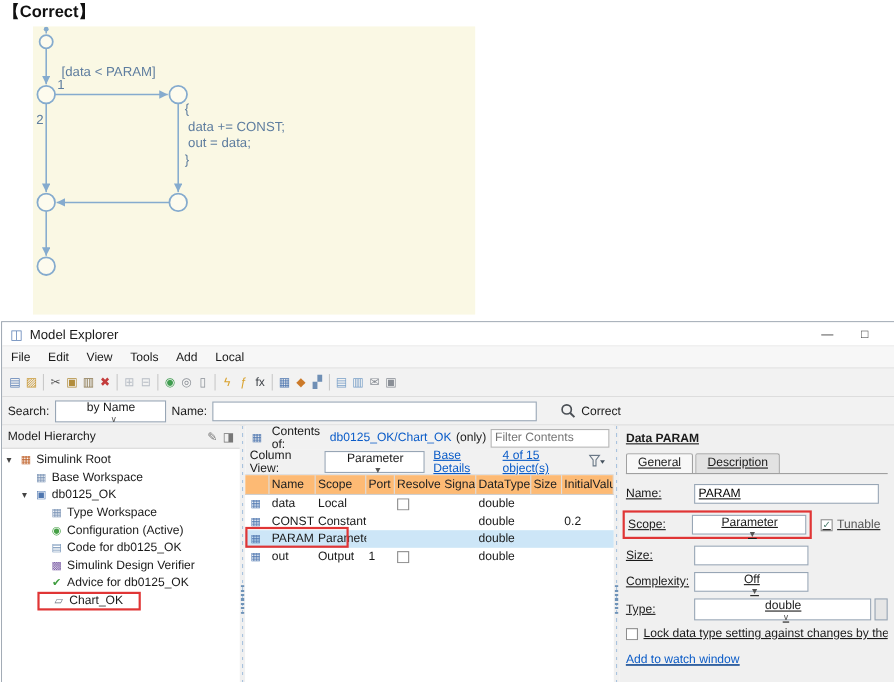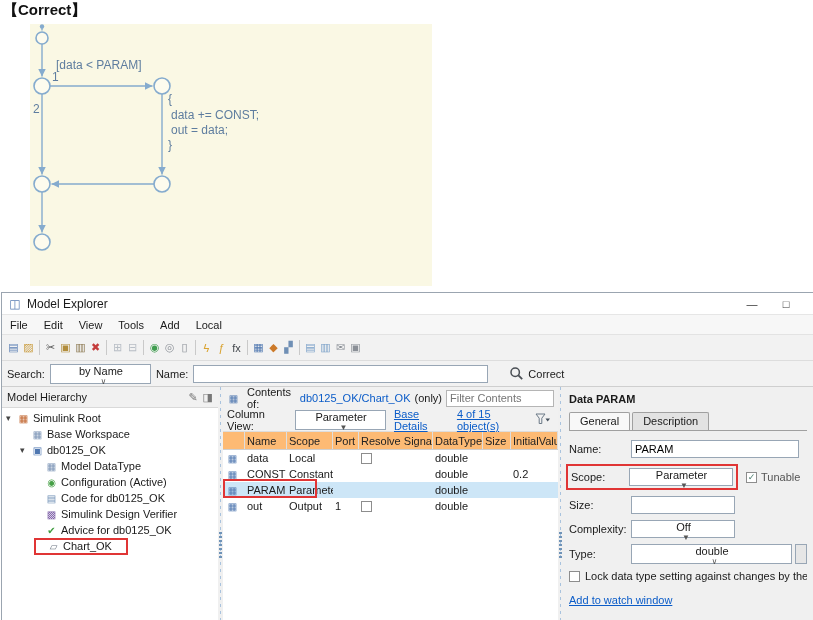--- a/index.html
+++ b/index.html
@@ -92,21 +92,21 @@
   .c-dt{width:50px;text-align:right;}
   .c-size{width:28px;}
   .c-init{flex:1;}
   .row-sel{background:#cde6f7;}
   .cb{width:11px;height:11px;border:1px solid #8d8d8d;background:#fff;display:inline-flex;
       align-items:center;justify-content:center;font-size:9px;color:#4c7d6e;flex:none;box-sizing:border-box;}
   .param-overlay{position:absolute;left:0px;top:92px;width:94px;height:19px;border:2px solid #e03535;
                  pointer-events:none;box-sizing:border-box;}
 
   .pane-right{width:250px;background:#f0f0f0;padding:4px 6px;display:flex;flex-direction:column;
-              overflow:hidden;flex:none;box-sizing:border-box;}
+              overflow:hidden;flex:none;box-sizing:border-box;text-decoration:underline;}
   .insp-title{font-weight:bold;margin:2px 0 7px 0;}
   .tabs{display:flex;height:18px;}
   .tab{padding:2px 10px 0 10px;border:1px solid #a0a0a0;border-bottom:none;background:#e2e2e2;
        margin-right:2px;border-radius:2px 2px 0 0;box-sizing:border-box;}
   .tab.active{background:#f8f8f8;}
   .tab-content{border-top:1px solid #a0a0a0;padding-top:9px;flex:1;min-width:0;}
   .frow{display:flex;align-items:center;margin:0 0 6px 0;}
   .flabel{width:62px;flex:none;}
   .finput{height:18px;border:1px solid #98a6b5;background:#fff;font:11px "Liberation Sans",sans-serif;
           padding:0 3px;box-sizing:border-box;}
@@ -245,21 +245,21 @@
           <span>Base Workspace</span>
         </div>
         <div class="trow-tree lvl1">
           <span class="expander">▾</span>
           <span class="ticon" style="color: rgb(79, 119, 176);">▣</span>
           <span>db0125_OK</span>
         </div>
         <div class="trow-tree lvl2">
           <span class="expander"></span>
           <span class="ticon" style="color: rgb(122, 147, 181);">▦</span>
-          <span>Model DataType</span>
+          <span>Type Workspace</span>
         </div>
         <div class="trow-tree lvl2">
           <span class="expander"></span>
           <span class="ticon" style="color: rgb(70, 160, 70);">◉</span>
           <span>Configuration (Active)</span>
         </div>
         <div class="trow-tree lvl2">
           <span class="expander"></span>
           <span class="ticon" style="color: rgb(111, 143, 181);">▤</span>
           <span>Code for db0125_OK</span>

